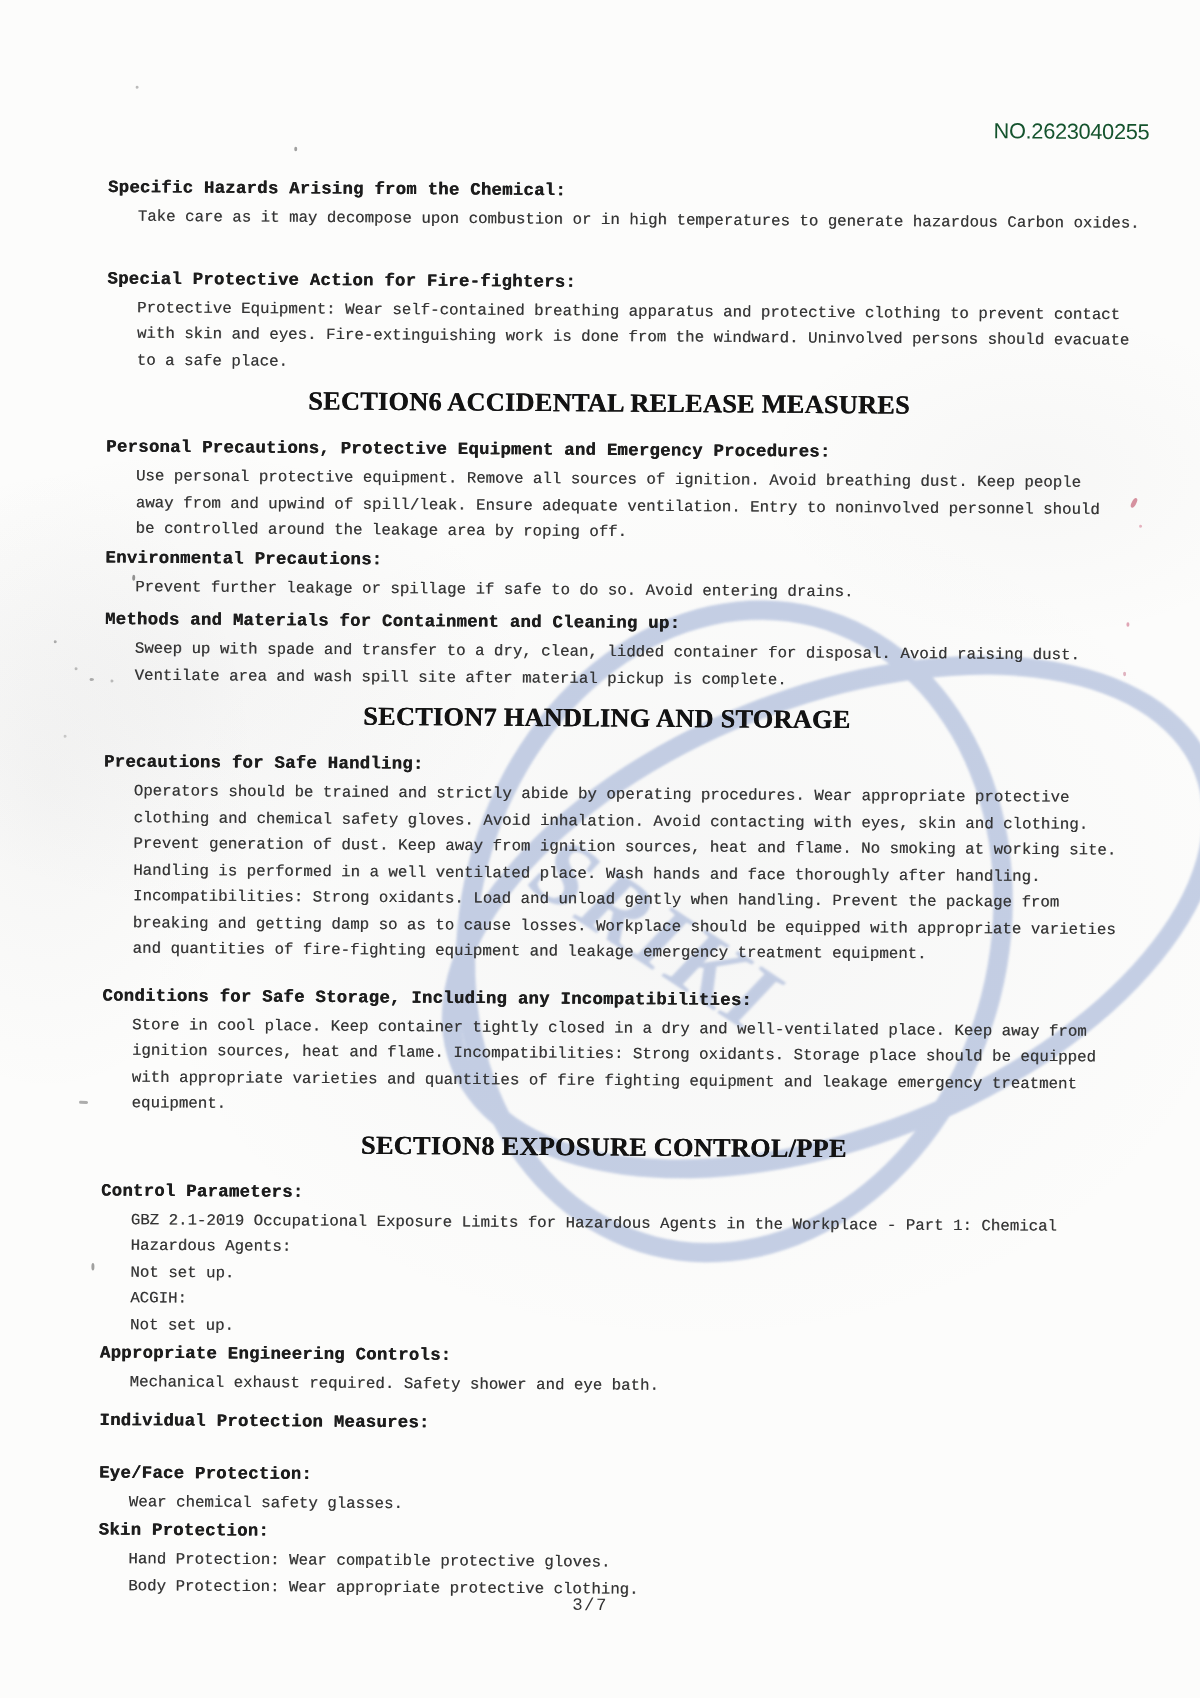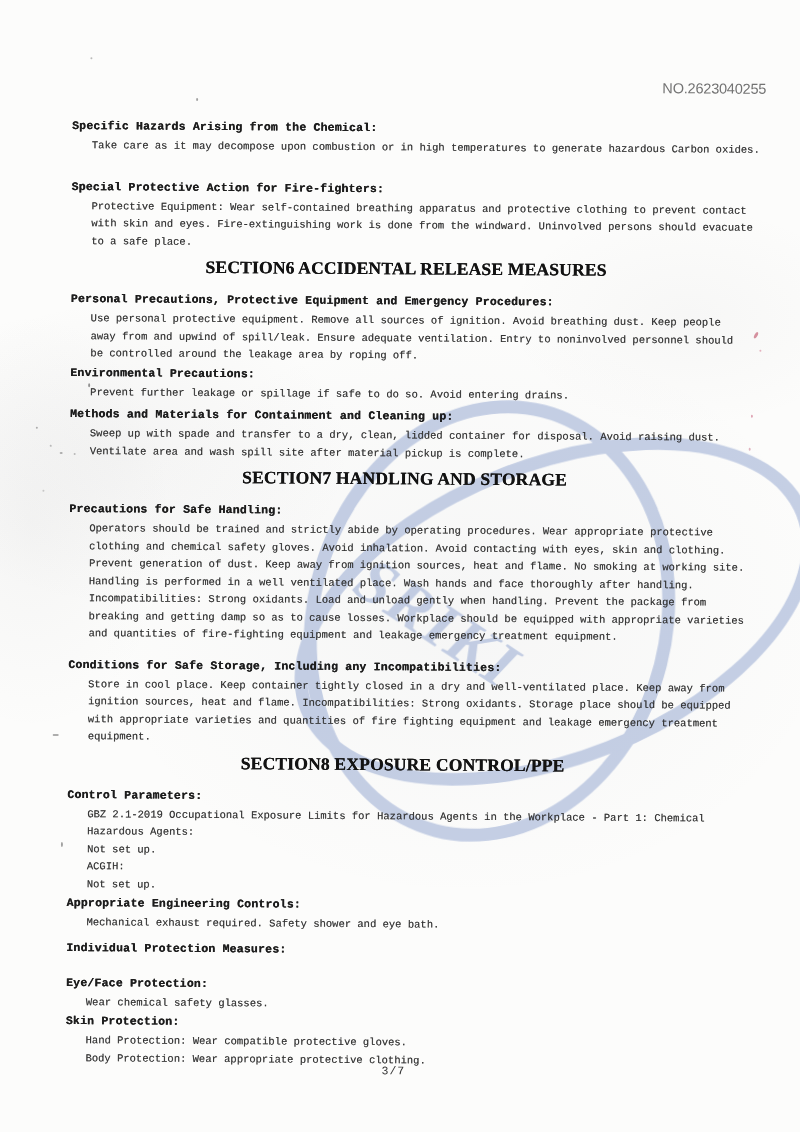--- a/index.html
+++ b/index.html
@@ -10,21 +10,21 @@
       radial-gradient(ellipse 320px 220px at 16% 40%, rgba(120,120,128,0.06), transparent 70%),
       radial-gradient(ellipse 520px 400px at 58% 54%, rgba(128,134,150,0.05), transparent 72%),
       radial-gradient(ellipse 260px 160px at 86% 28%, rgba(120,120,125,0.04), transparent 70%),
       radial-gradient(ellipse 200px 300px at 4% 46%, rgba(110,110,115,0.05), transparent 70%);
     font-family:"Liberation Mono", monospace;
     color:var(--ink,#2f2f2f);
   }
   .sheet{position:absolute;inset:0;transform:rotate(0.4deg);transform-origin:70px 120px;}
   .doc-number{
     position:absolute;top:76px;right:34px;z-index:2;
-    font-family:"Liberation Sans", sans-serif;font-size:14.5px;letter-spacing:-0.2px;color:#737373;margin-left:24px;
+    font-family:"Liberation Sans", sans-serif;font-size:14.5px;letter-spacing:-0.2px;color:#14532d;margin-left:24px;
   }
   main{
     position:absolute;left:0;top:0;width:800px;box-sizing:border-box;
     padding:116px 34px 0 72px;z-index:2;
   }
   .h{
     font-size:11.5px;font-weight:bold;line-height:19px;letter-spacing:0.2px;
     color:#1d1d1d;text-shadow:0.3px 0 0 #1d1d1d;
   }
   .p{

